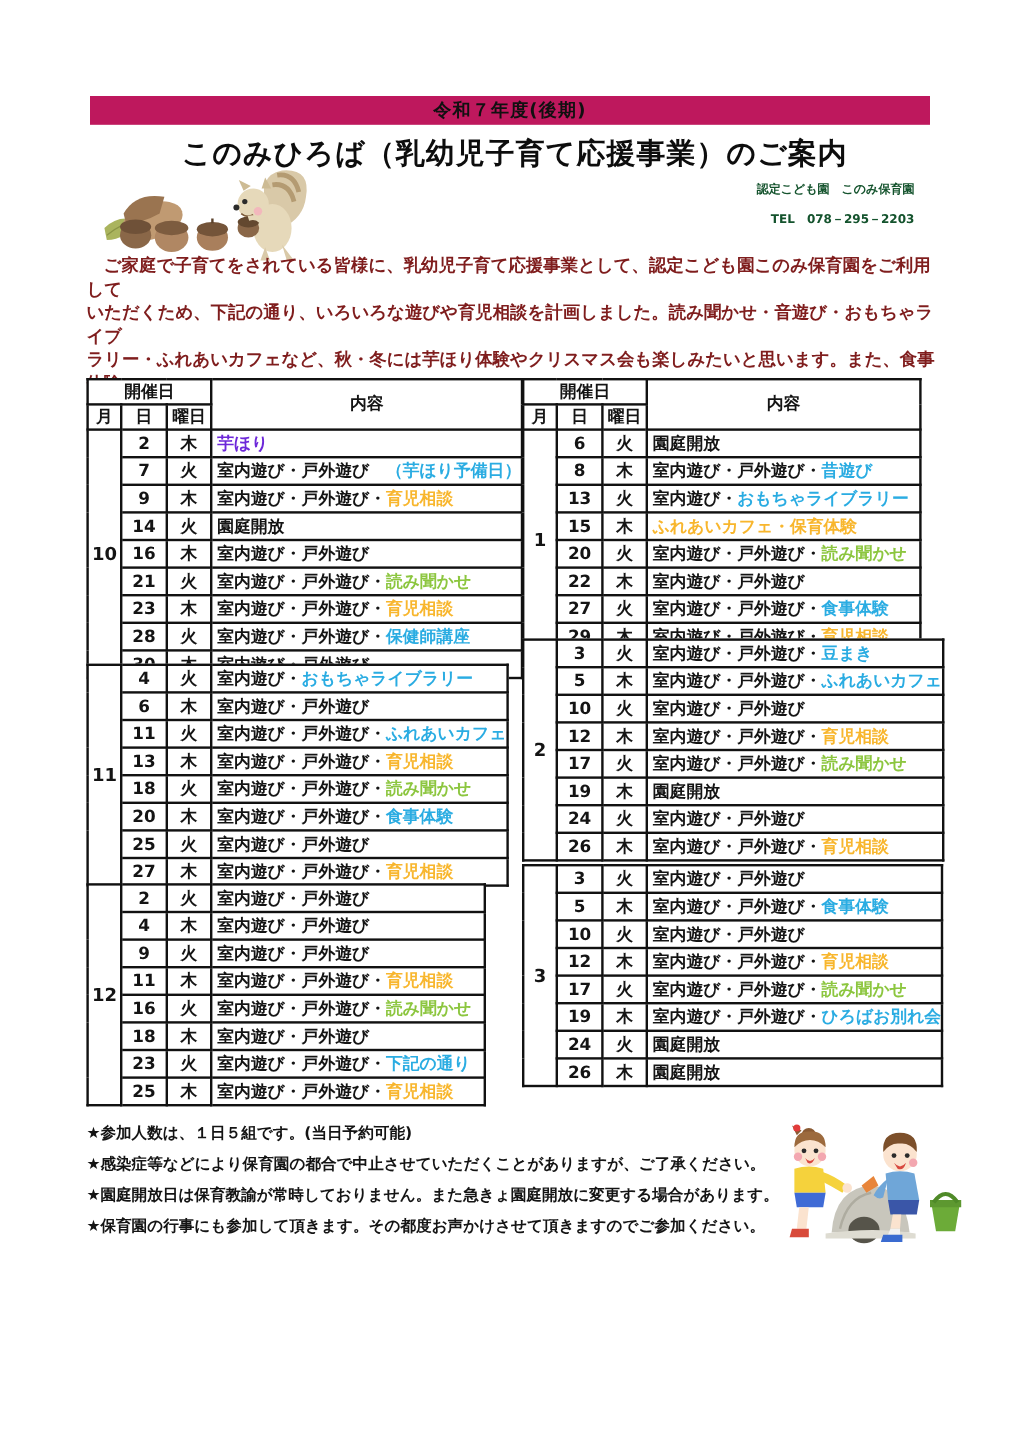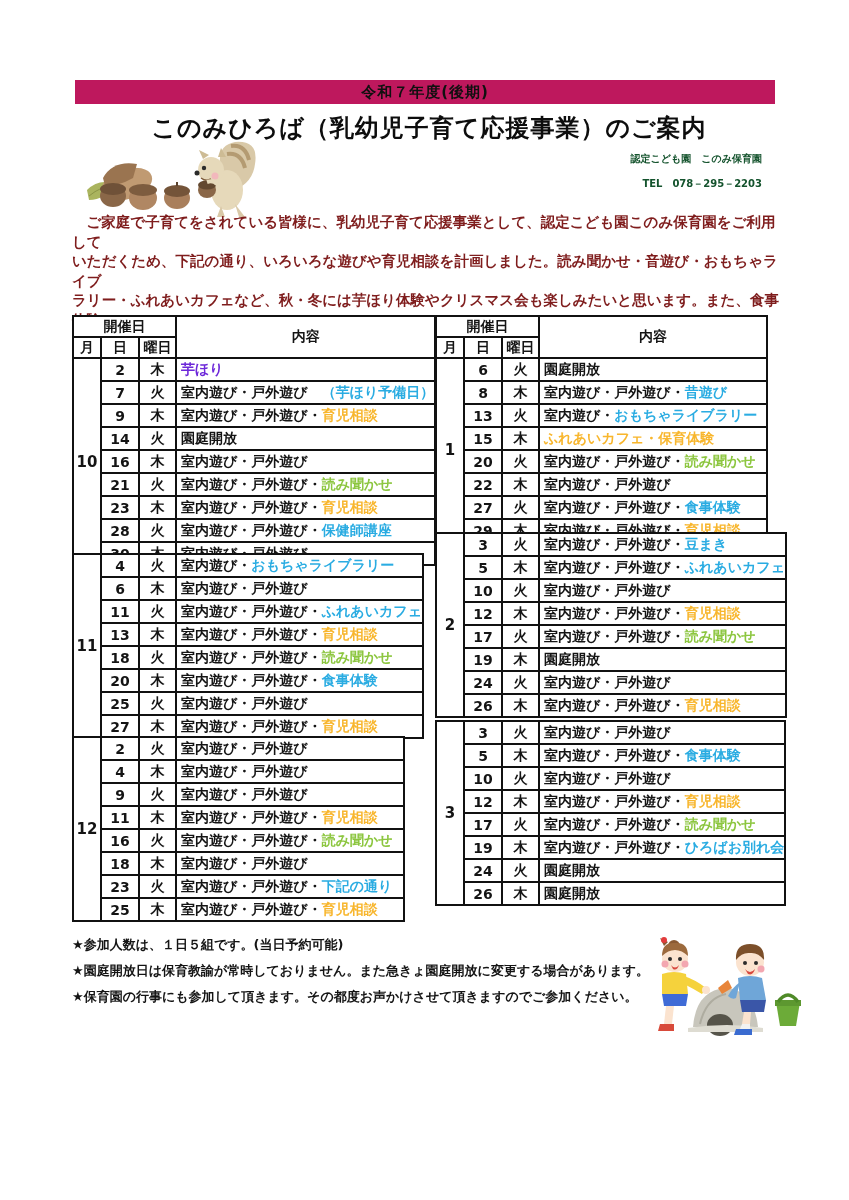--- a/index.html
+++ b/index.html
@@ -452,20 +452,21 @@
             <td class="wd">木</td>
             <td class="content"><span style="color: rgb(20, 20, 20);">園庭開放</span></td>
           </tr>
         </tbody>
       </table>
     </div>
 </div>
 
 <div class="notes" id="notes">
     <div>★参加人数は、１日５組です。(当日予約可能)</div>
+    <div>★感染症等などにより保育園の都合で中止させていただくことがありますが、ご了承ください。</div>
     <div>★園庭開放日は保育教諭が常時しておりません。また急きょ園庭開放に変更する場合があります。</div>
     <div>★保育園の行事にも参加して頂きます。その都度お声かけさせて頂きますのでご参加ください。</div>
   </div>
 
 <svg class="illu-kids" width="165" height="115" viewBox="0 0 165 115">
 
   <path d="M45 95 Q48 58 78 56 Q106 58 110 95 Z" fill="#c8c6bc"></path>
   <path d="M52 92 Q58 66 78 62" stroke="#aeaca0" stroke-width="2" fill="none"></path>
   <ellipse cx="72" cy="93" rx="13" ry="11" fill="#56544a"></ellipse>
   <path d="M40 96 Q80 90 115 96 L115 100 L40 100 Z" fill="#dedcd2"></path>

